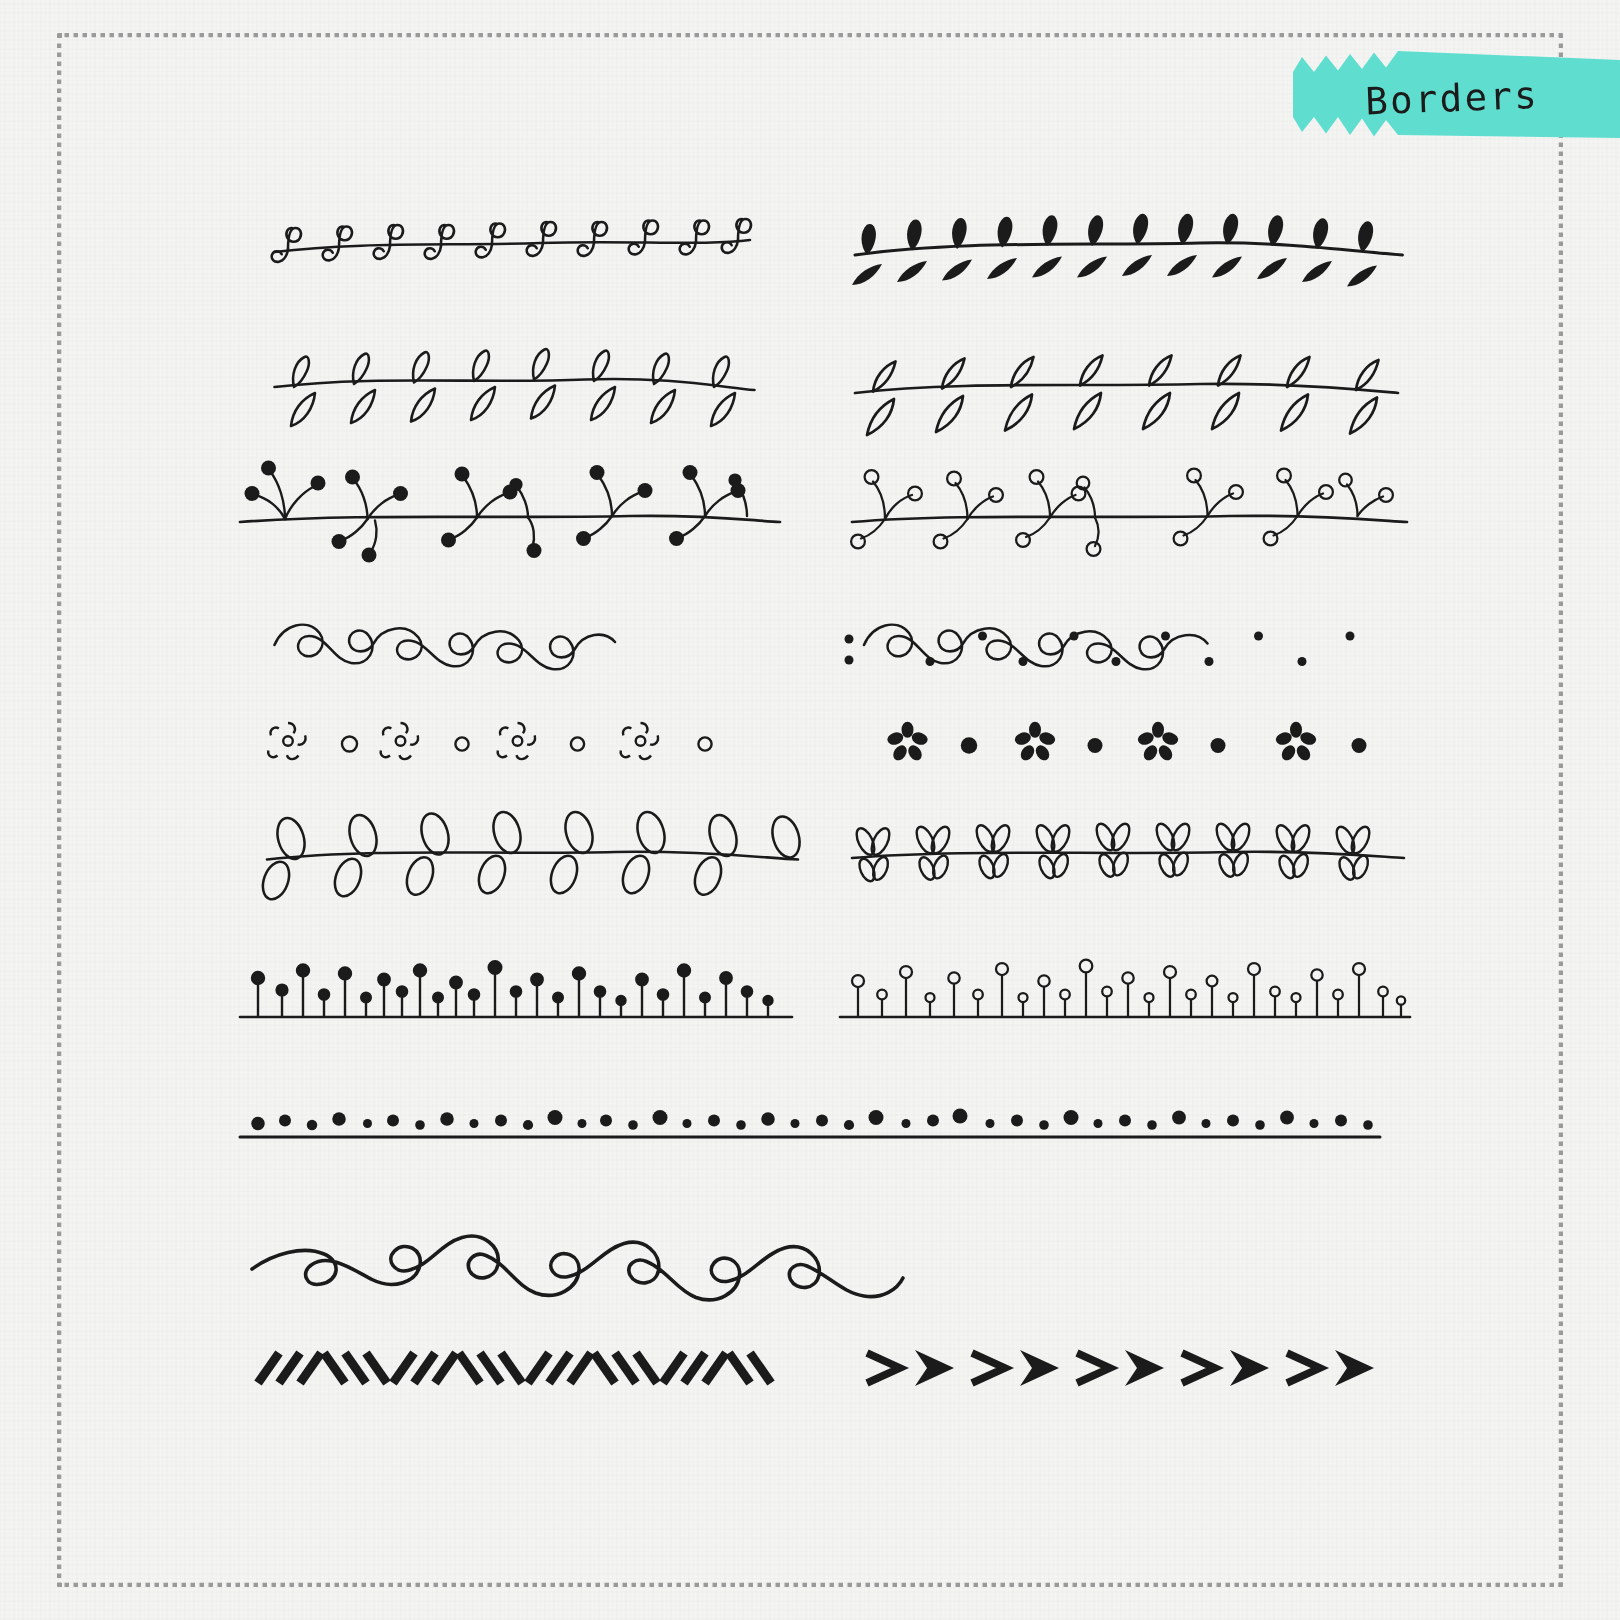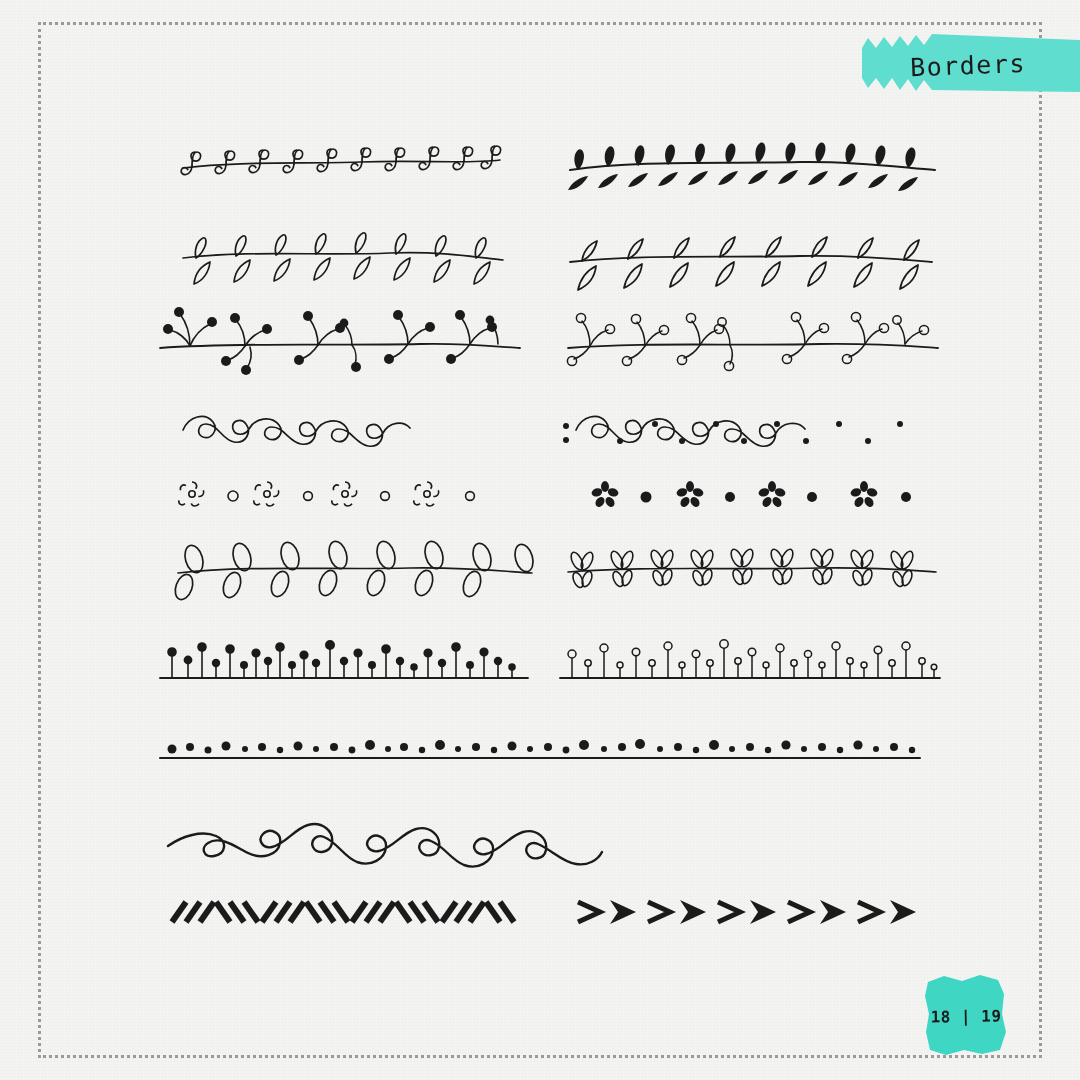--- a/index.html
+++ b/index.html
@@ -765,20 +765,14 @@
   </svg>
   </div>
 
   <div class="ribbon">
     <svg width="218" height="62" viewBox="0 0 218 62" xmlns="http://www.w3.org/2000/svg">
       <path d="M0,14 L6,4 L14,14 L22,3 L30,13 L38,2 L46,12 L54,1 L62,11 L70,0 L218,6 L218,58 L70,56 L62,46 L54,57 L46,45 L38,56 L30,44 L22,55 L14,44 L6,54 L0,44 Z" fill="#5fded0"></path>
     </svg>
     <div class="ribbon-text">Borders</div>
   </div>
 
-  <div class="pagetag">
-    <svg width="84" height="84" viewBox="0 0 84 84" xmlns="http://www.w3.org/2000/svg">
-      <path d="M4,8 L20,2 L38,7 L56,1 L74,6 L80,20 L78,40 L82,58 L76,76 L58,80 L40,76 L22,81 L6,76 L2,58 L5,40 L1,22 Z" fill="#3fd6c4"></path>
-    </svg>
-    <div class="pagetag-text">18 | 19</div>
-  </div>
 
 </div>
 
 </body></html>

